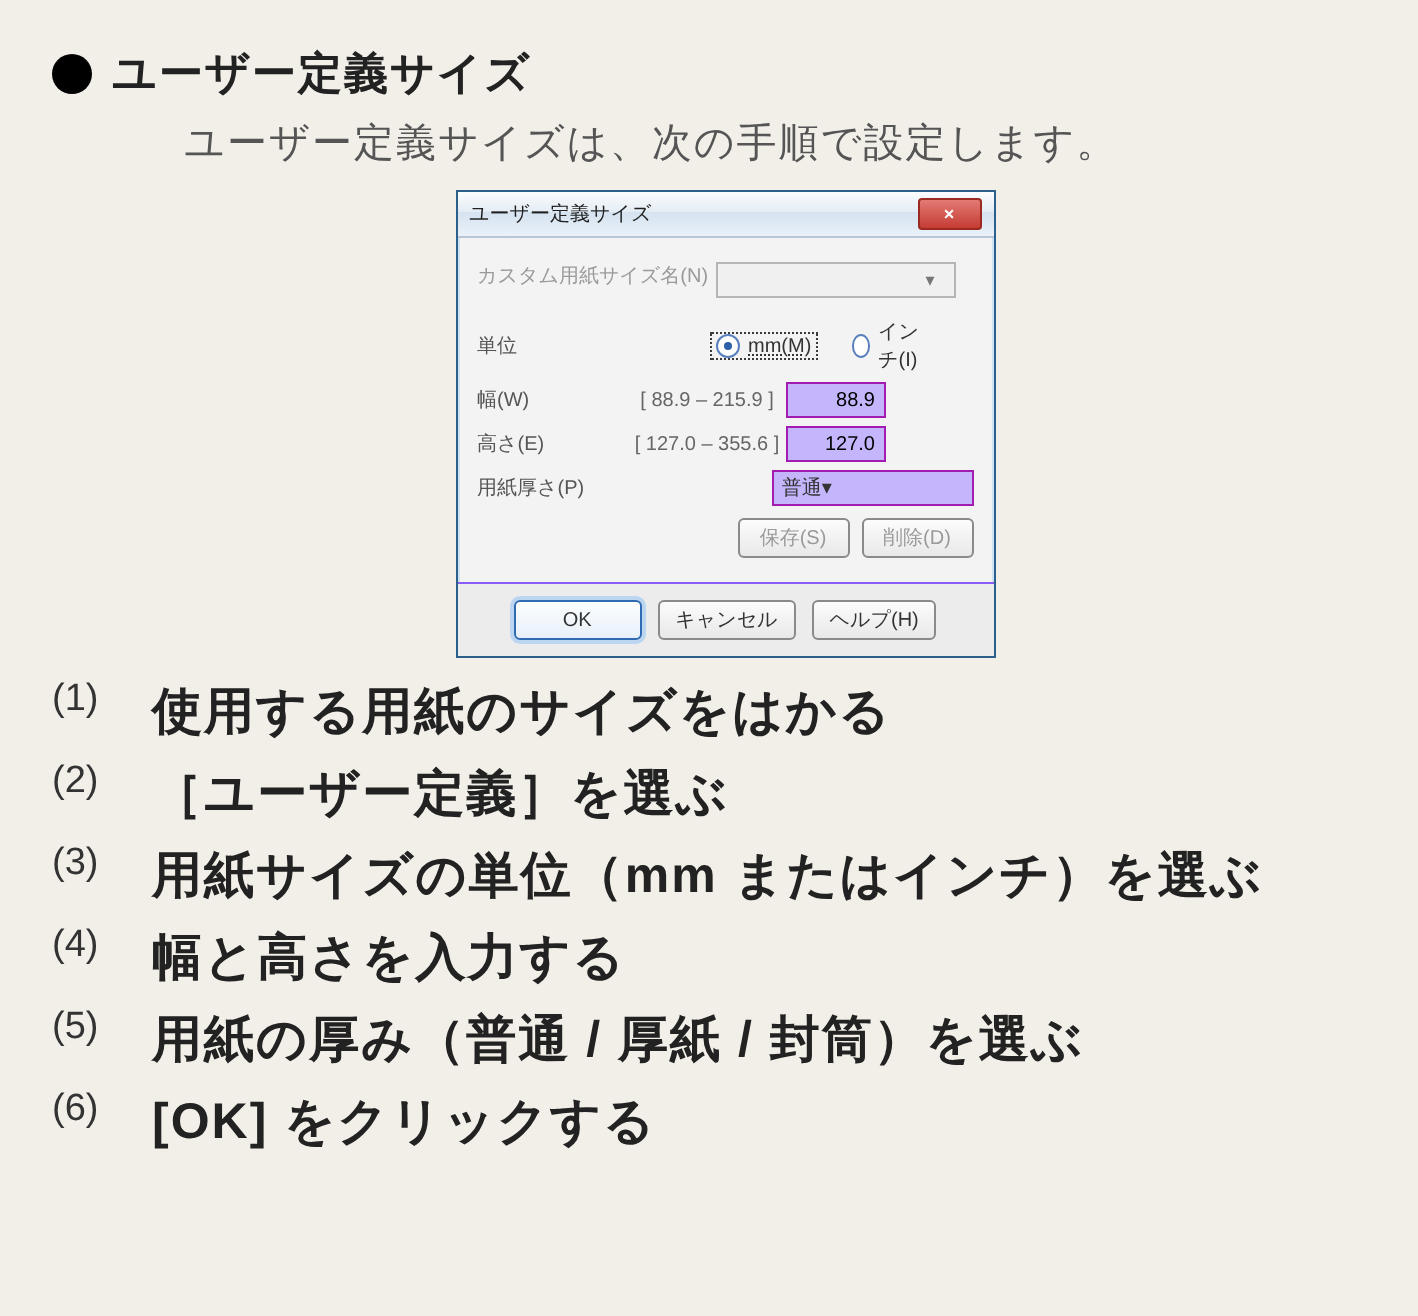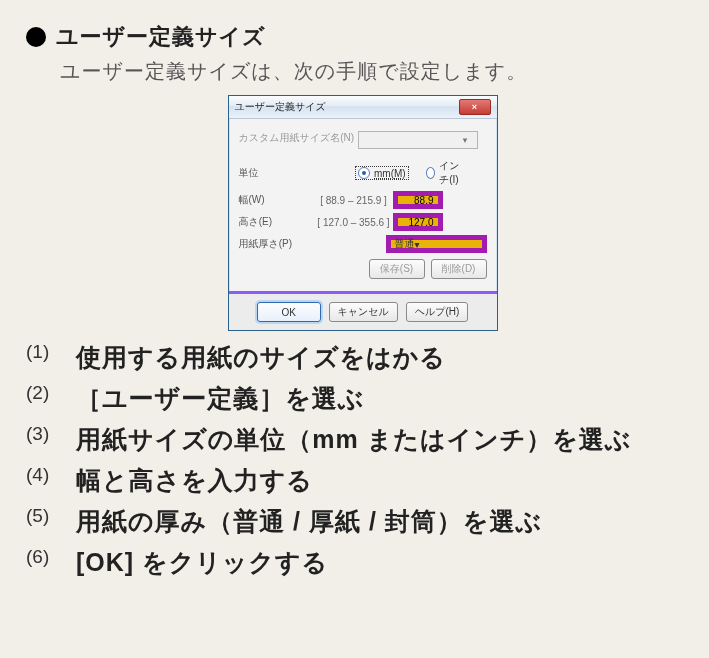--- a/index.html
+++ b/index.html
@@ -28,21 +28,21 @@
     border-radius: 50%;
     background: #000;
     flex: 0 0 auto;
   }
   .bullet-title {
     font-size: 22px;
     font-weight: 700;
     letter-spacing: 1px;
   }
   .lead {
-    margin: 0 0 10px 34px;
+    margin: 0 0 10px 66px;
     font-size: 20px;
     color: #555;
     letter-spacing: 1px;
   }
 
   
   .dialog-wrap {
     display: flex;
     justify-content: center;
     margin: 4px 0 10px 0;
@@ -91,22 +91,22 @@
     color: #555;
   }
   .label-col.dim { color: #9a9a9a; }
   .hint-col {
     width: 78px;
     text-align: center;
     color: #666;
   }
   .dlg input[type=text], .dlg .dropdown {
     height: 18px;
-    border: 5px solid #a21caf;
-    background: #eab308;
+    border: 1px solid #a21caf;
+    background: #c4b5fd;
     font: inherit;
     box-sizing: border-box;
     padding: 0 4px;
   }
   .size-name-row { margin-bottom: 10px; }
   .dropdown-disabled {
     width: 120px; height: 18px;
     border: 1px solid #b5b5b5;
     background: #f0f0f0;
     color: #999;
@@ -156,21 +156,21 @@
     box-sizing: border-box;
     display: inline-flex; align-items: center; justify-content: center;
     padding: 0 8px;
   }
   .btn.disabled { color: #9a9a9a; }
   .mid-btn-row {
     display: flex; justify-content: flex-end; gap: 6px;
     margin: 6px 0 2px 0;
   }
   .dlg-footer {
-    border-top: 3px solid #8b5cf6;
+    border-top: 1px solid #8b5cf6;
     background: #ececec;
     padding: 8px;
     display: flex;
     gap: 8px;
     justify-content: center;
   }
   .btn.ok {
     border-color: #2f6bb3;
     box-shadow: 0 0 0 2px #bcd6f1;
     min-width: 64px;

